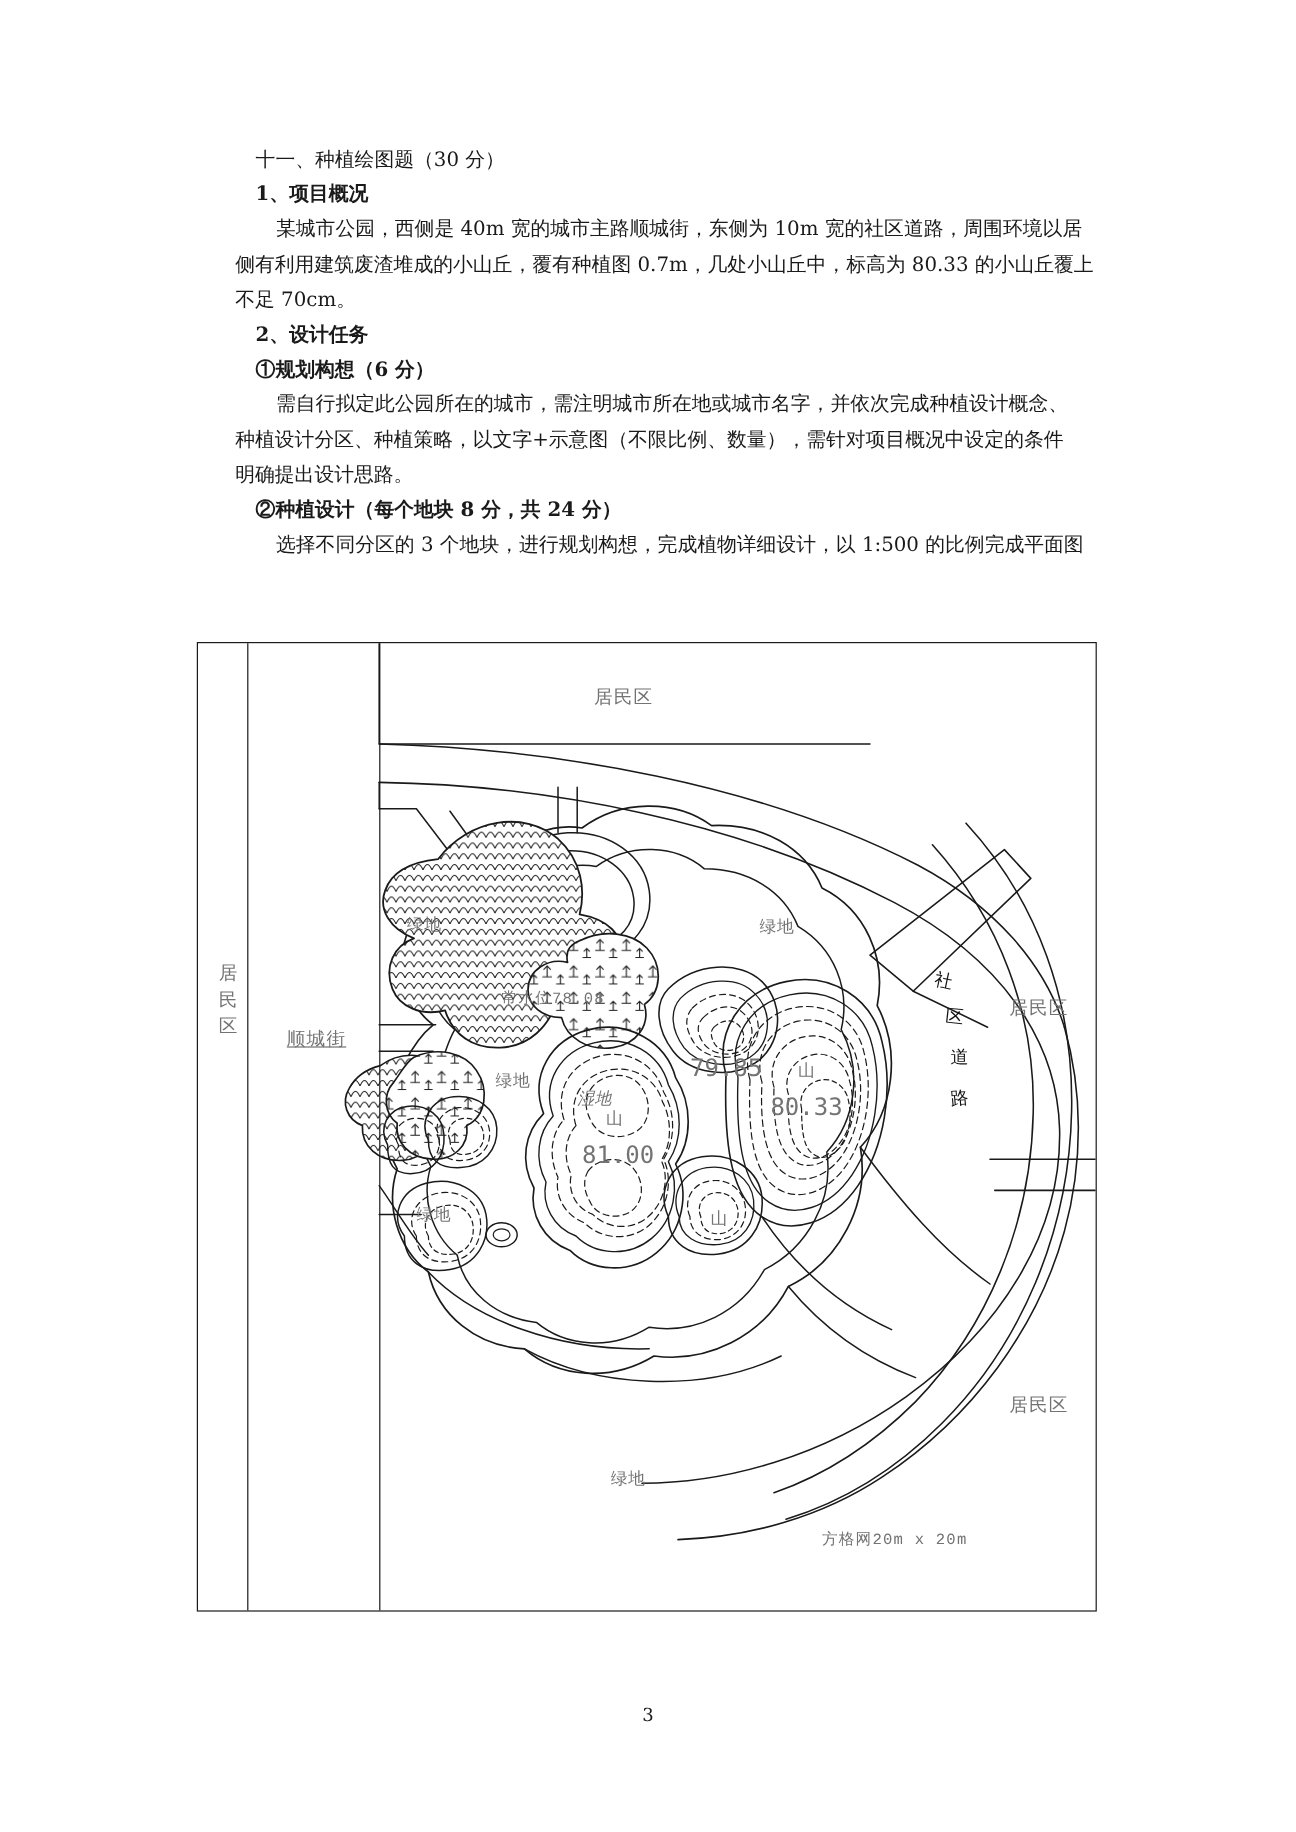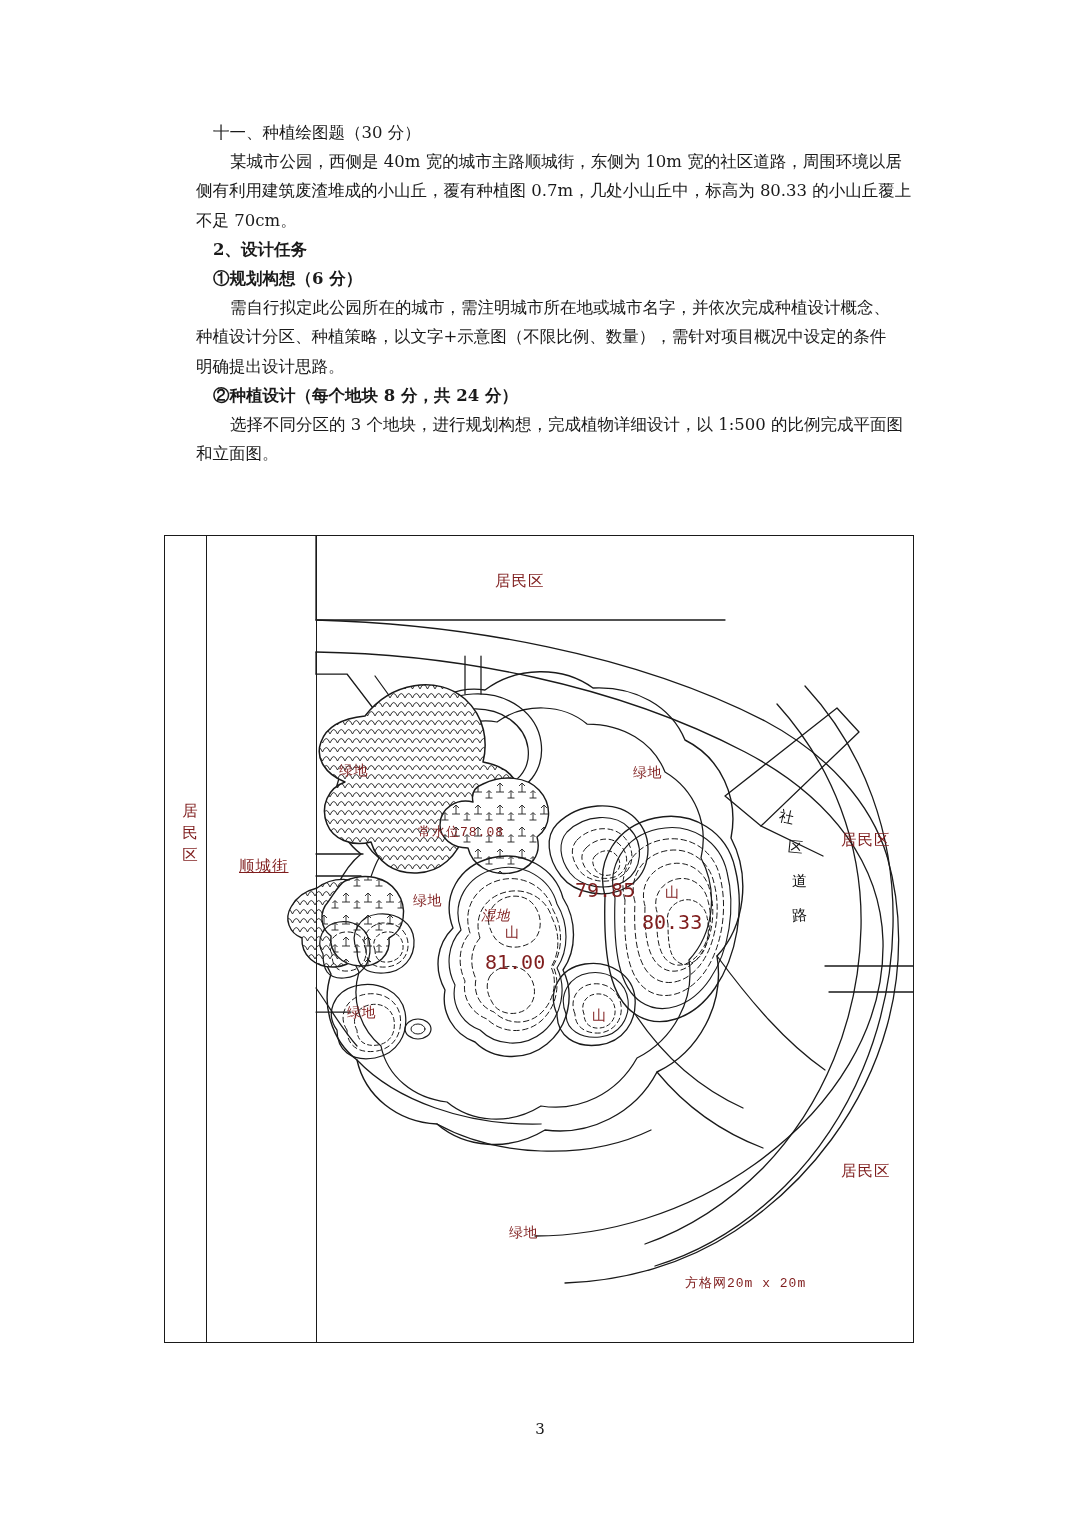--- a/index.html
+++ b/index.html
@@ -34,21 +34,21 @@
   }
   #figure .vdiv{
     position:absolute;top:0;bottom:0;width:0;border-left:1.4px solid #1a1a1a;
   }
   #vdiv-1{left:41px;}
   #vdiv-2{left:151px;}
 
   
   .map-label{
     position:absolute;font-family:"DejaVu Sans","Liberation Sans",sans-serif;
-    font-size:15.5px;color:#7f1d1d;white-space:nowrap;letter-spacing:1px;text-align:right;
+    font-size:15.5px;color:#737373;white-space:nowrap;letter-spacing:1px;text-align:right;
   }
   .map-label.vert{
     writing-mode:vertical-rl;text-orientation:upright;letter-spacing:22px;
   }
   .map-label.small{font-size:14px;letter-spacing:.5px;}
   .map-label.num{
     font-family:"DejaVu Sans Mono","Liberation Mono",monospace;
     font-size:20px;letter-spacing:0;
   }
   .map-label.mixed{
@@ -86,35 +86,35 @@
 <div id="watermark">
   <div class="wm-cn" style="left:520px;top:700px;">花园林</div>
   <div class="wm-en" style="left:630px;top:830px;">kaoyany.top</div>
   <div class="wm-cn" style="left:300px;top:930px;font-size:54px;">花园林</div>
 </div>
 
 <div id="exam-text">
 
   <p class="para ind1">十一、种植绘图题（30 分）</p>
 
+  <p class="para ind1 bold">1、项目概况</p>
 
   <p class="para ind2 ln">某城市公园，西侧是 40m 宽的城市主路顺城街，东侧为 10m 宽的社区道路，周围环境以居</p>
   <p class="para ln">侧有利用建筑废渣堆成的小山丘，覆有种植图 0.7m，几处小山丘中，标高为 80.33 的小山丘覆上</p>
   <p class="para ln">不足 70cm。</p>
 
   <p class="para ind1 bold">2、设计任务</p>
 
   <p class="para ind1 bold">①规划构想（6 分）</p>
   <p class="para ind2 ln">需自行拟定此公园所在的城市，需注明城市所在地或城市名字，并依次完成种植设计概念、</p>
   <p class="para ln">种植设计分区、种植策略，以文字+示意图（不限比例、数量），需针对项目概况中设定的条件</p>
   <p class="para ln">明确提出设计思路。</p>
 
   <p class="para ind1 bold">②种植设计（每个地块 8 分，共 24 分）</p>
   <p class="para ind2 ln">选择不同分区的 3 个地块，进行规划构想，完成植物详细设计，以 1:500 的比例完成平面图</p>
-  <p class="para ln">和立面图。</p>
 </div>
 
 <div id="figure">
 
   <div class="vdiv" id="vdiv-1"></div>
   <div class="vdiv" id="vdiv-2"></div>
 
   <svg width="748" height="805" viewBox="0 0 748 805">
     <defs>
 

